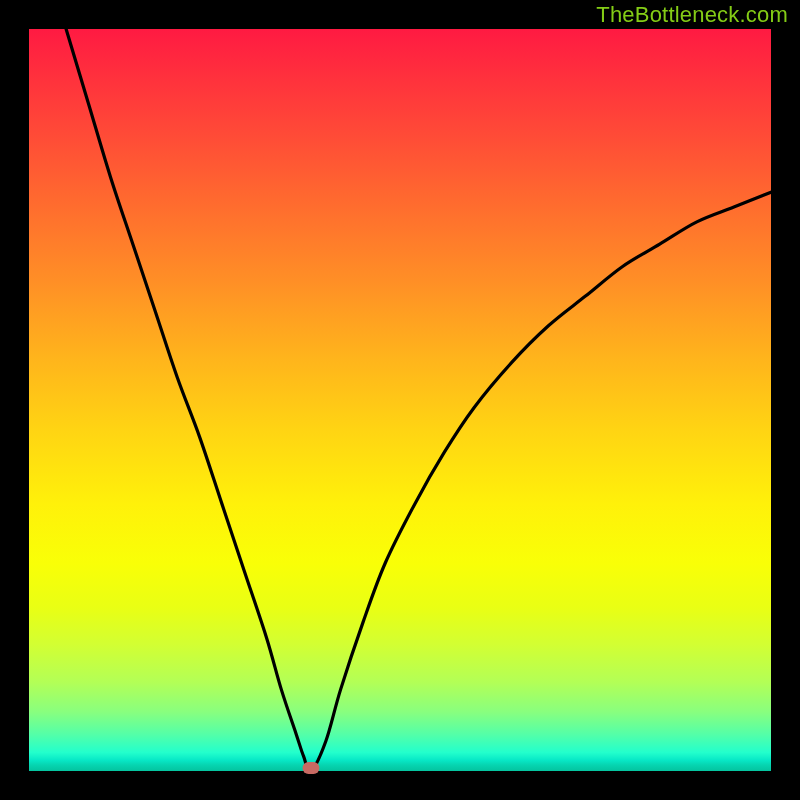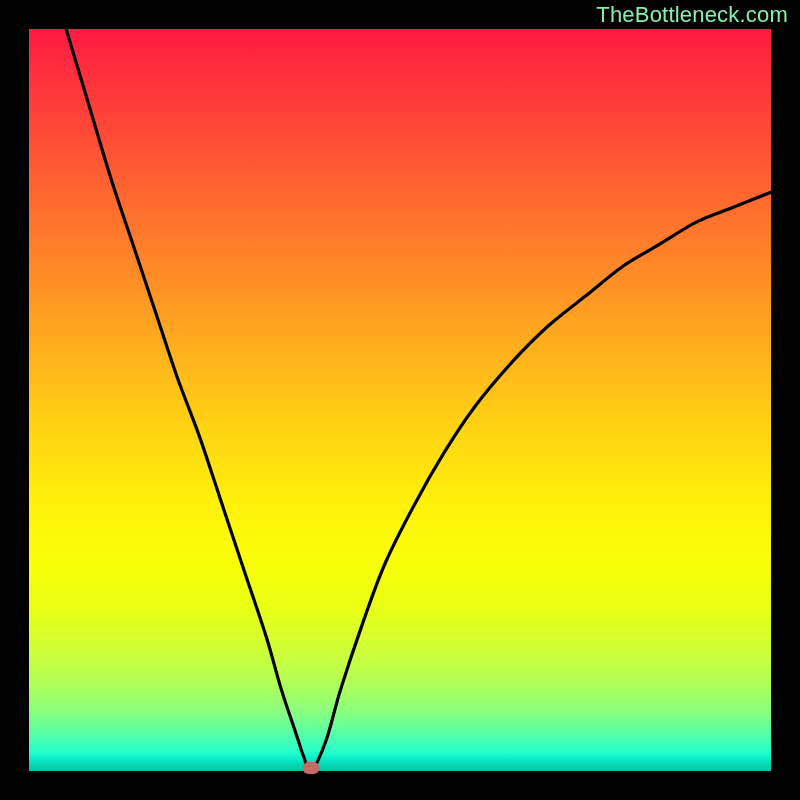--- a/index.html
+++ b/index.html
@@ -14,21 +14,21 @@
   .frame {
     position: relative;
     width: 800px;
     height: 800px;
     background: #000;
   }
   .watermark {
     position: absolute;
     top: 2px;
     right: 12px;
-    color: #86efac;
+    color: #84cc16;
     font-size: 22px;
     font-weight: 500;
     letter-spacing: 0.2px;
     z-index: 5;
   }
   .plot {
     position: absolute;
     left: 29px;
     top: 29px;
     width: 742px;

